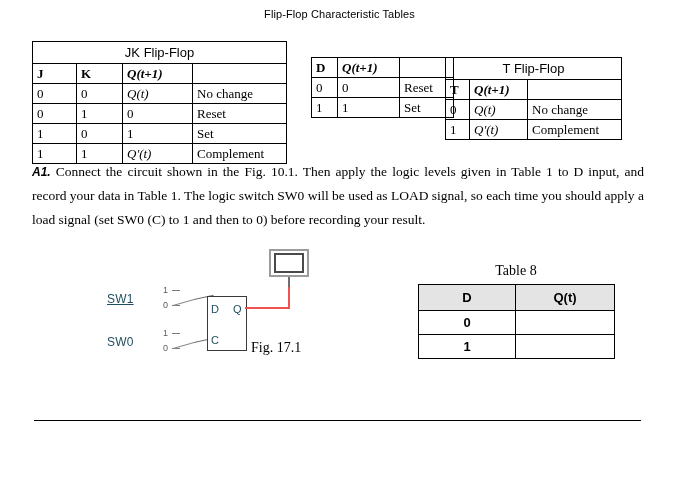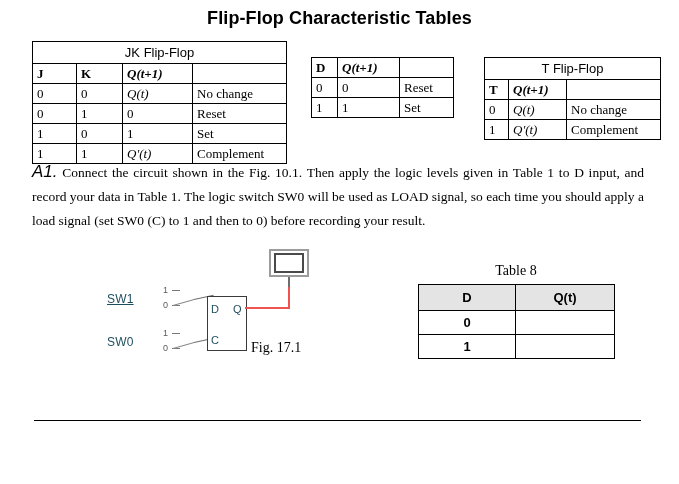--- a/index.html
+++ b/index.html
@@ -22,22 +22,22 @@
     height: 484px;
   }
 
   
   .doc-title {
     position: absolute;
     left: 0; top: 8px;
     width: 679px;
     text-align: center;
     font-family: "Liberation Sans", sans-serif;
-    font-weight: bold;
-    font-size: 18px;
+    font-weight: normal;
+    font-size: 11px;
     letter-spacing: 0.1px;
     color: #000;
   }
 
   
   .ff-table {
     position: absolute;
     border-collapse: collapse;
     table-layout: fixed;
     padding-left: 32px;
@@ -76,38 +76,38 @@
   #tbl-jk col.c3 { width: 70px; }
   #tbl-jk col.c4 { width: 94px; }
 
   
   #tbl-d { left: 311px; top: 57px; width: 142px; }
   #tbl-d col.c1 { width: 26px; }
   #tbl-d col.c2 { width: 62px; }
   #tbl-d col.c3 { width: 54px; }
 
   
-  #tbl-t { left: 484px; top: 57px; width: 176px; }
+  #tbl-t { left: 445px; top: 57px; width: 176px; }
   #tbl-t col.c1 { width: 24px; }
   #tbl-t col.c2 { width: 58px; }
   #tbl-t col.c3 { width: 94px; }
 
   
   .para {
     position: absolute;
     font-size: 13.5px;
     line-height: 24px;
     text-align: justify;
     color: #000;
   }
   .para .lead {
     font-family: "Liberation Sans", sans-serif;
-    font-weight: normal;
+    font-weight: bold;
     font-style: italic;
-    font-size: 17px;
+    font-size: 12px;
   }
   #para-a1 { left: 32px; top: 160px; width: 612px; }
   #para-q1 { left: 32px; top: 371px; width: 612px; }
 
   
   .figure-area {
     position: absolute;
     left: 95px; top: 250px;
     width: 250px; height: 115px;
   }

